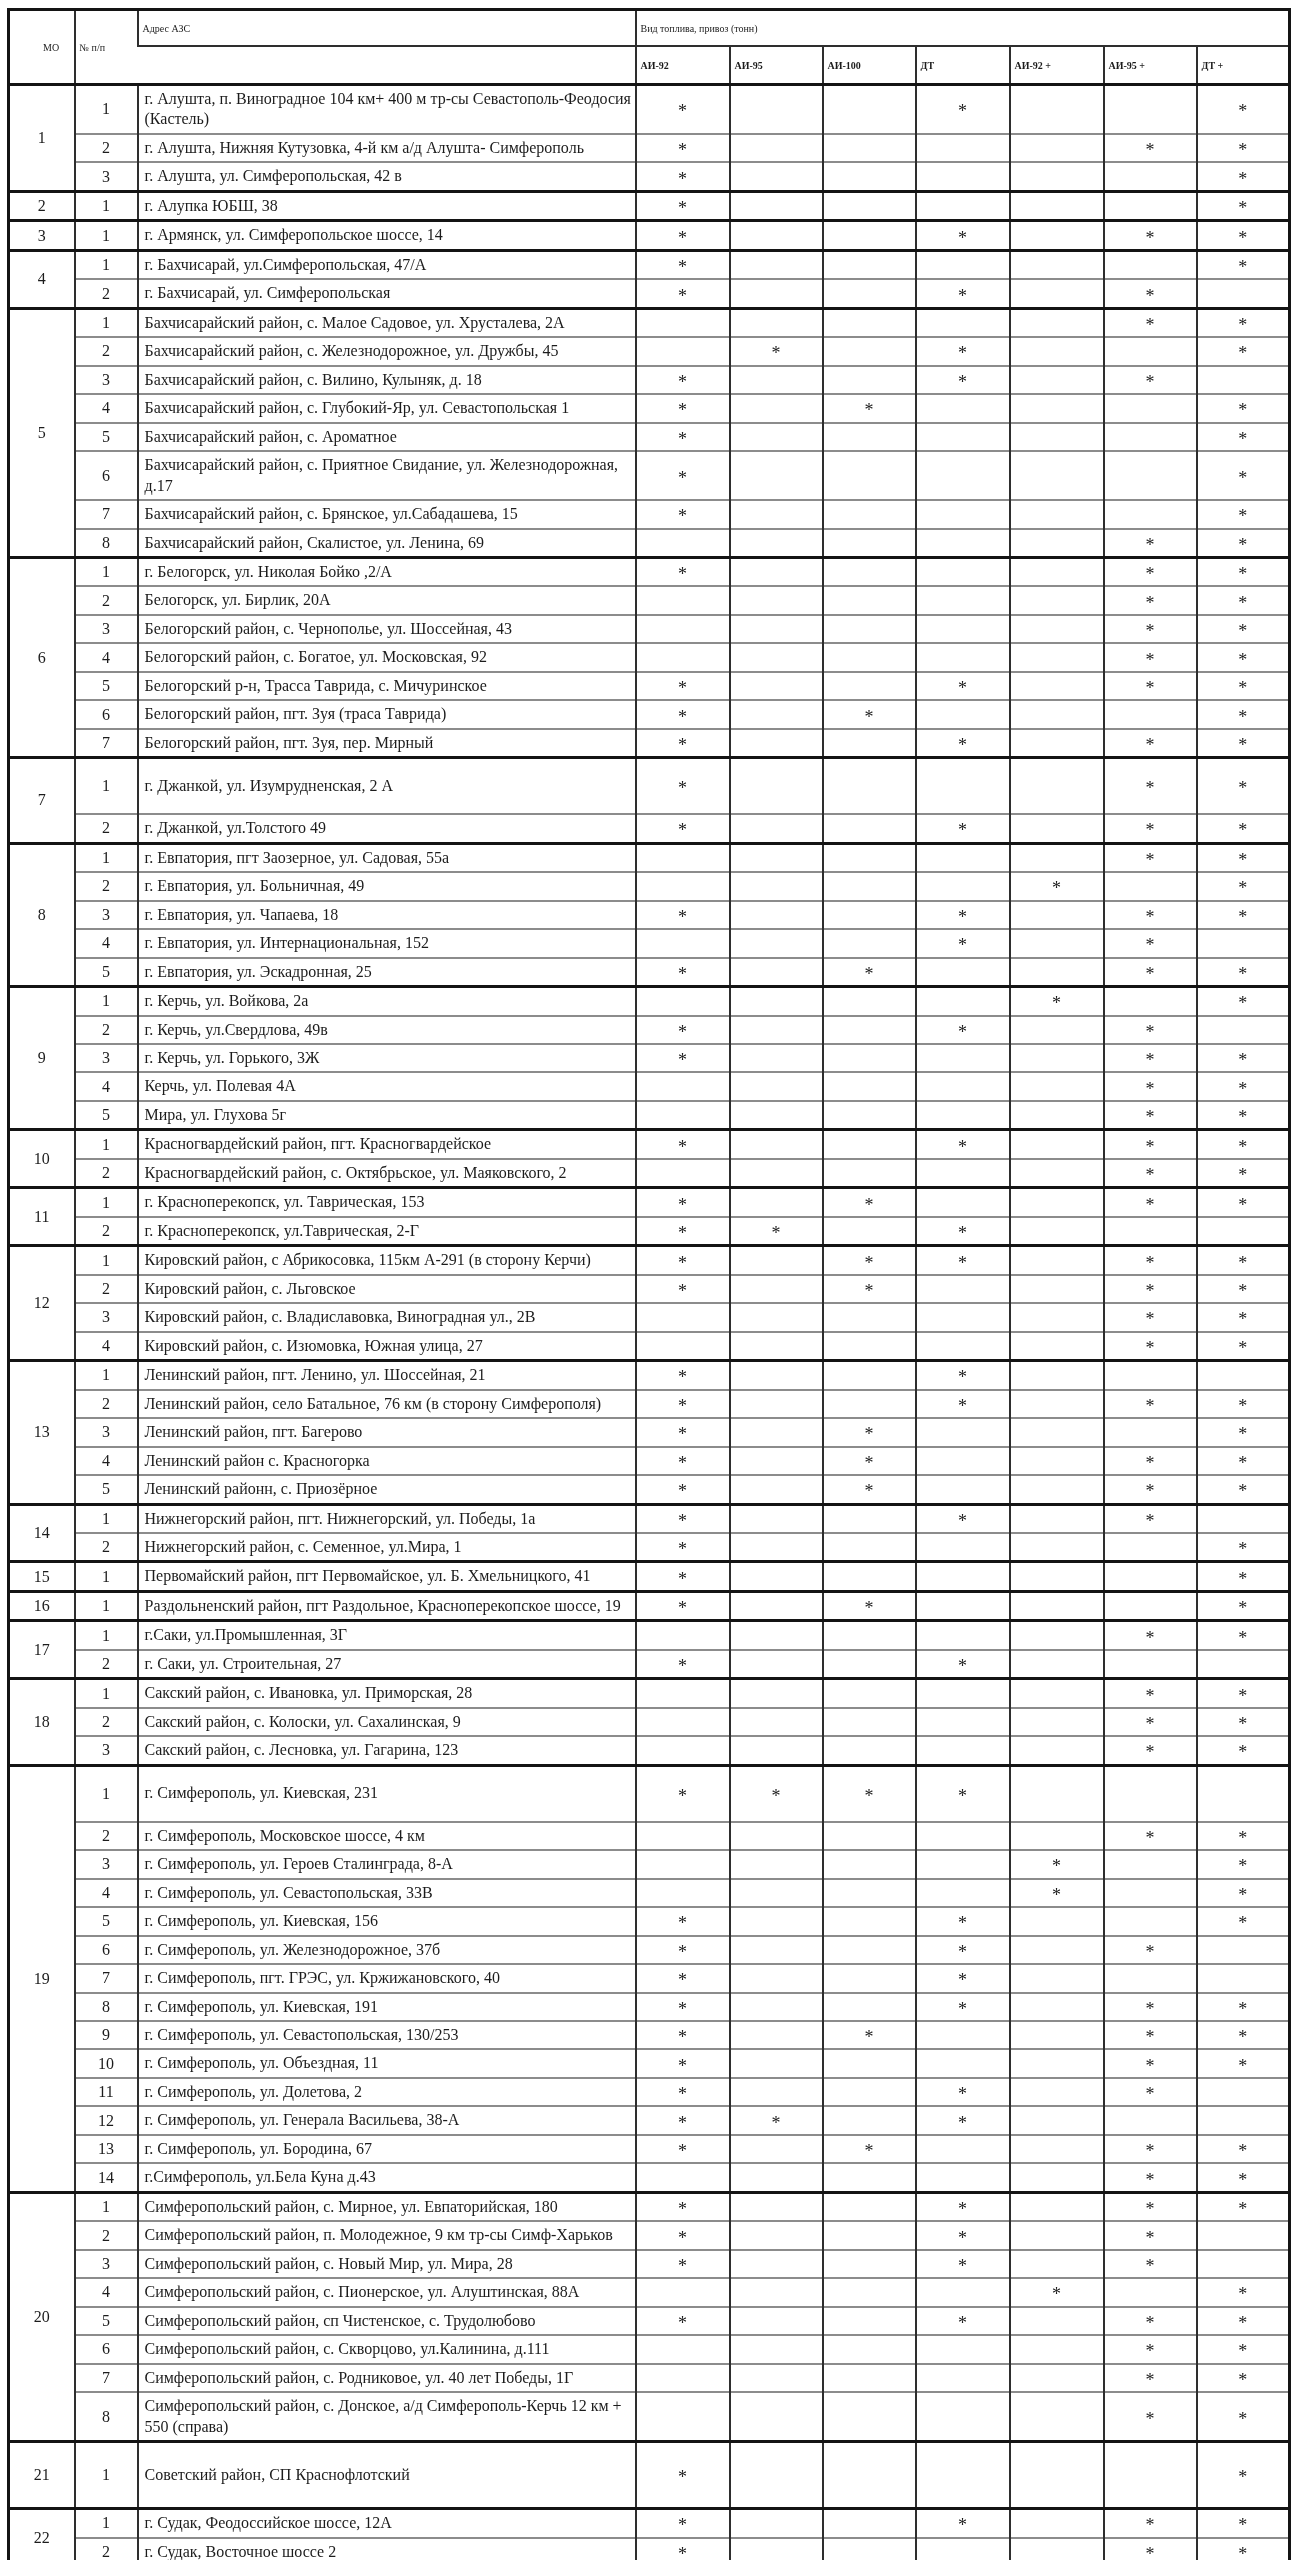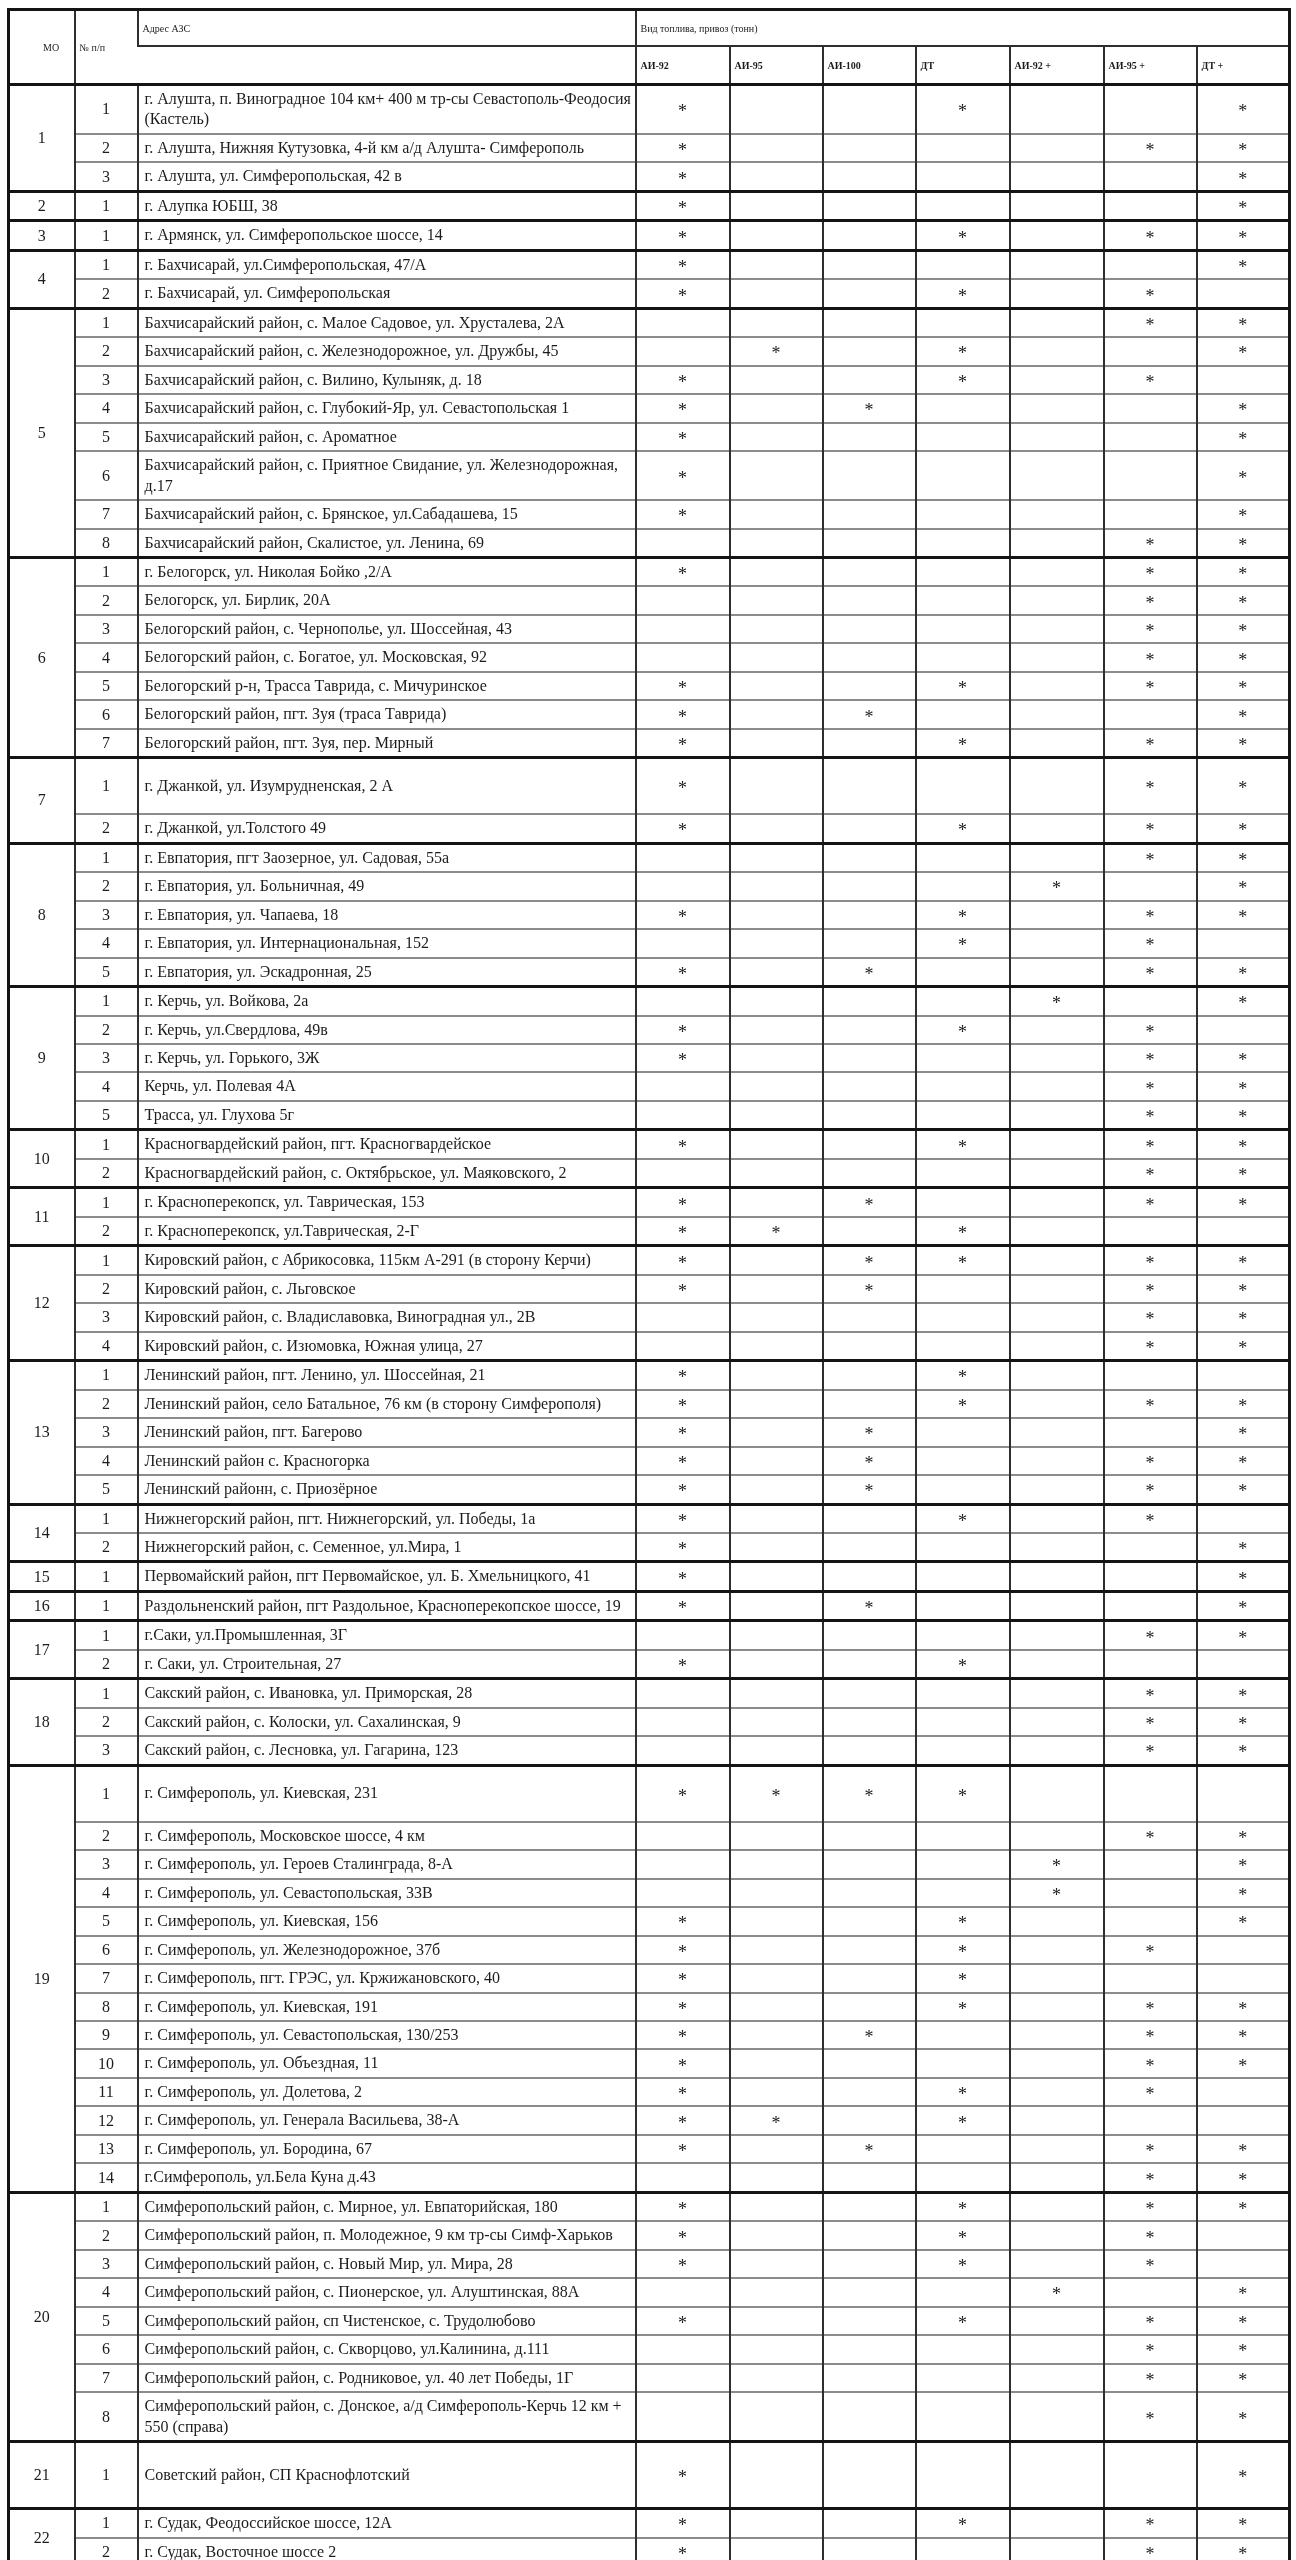--- a/index.html
+++ b/index.html
@@ -479,21 +479,21 @@
           <td class="fuel-cell"></td>
           <td class="fuel-cell"></td>
           <td class="fuel-cell"></td>
           <td class="fuel-cell"></td>
           <td class="fuel-cell"></td>
           <td class="fuel-cell"><span class="star">*</span></td>
           <td class="fuel-cell"><span class="star">*</span></td>
         </tr>
         <tr>
           <td class="num-cell">5</td>
-          <td class="address-cell">Трасса, ул. Глухова 5г</td>
+          <td class="address-cell">Мира, ул. Глухова 5г</td>
           <td class="fuel-cell"></td>
           <td class="fuel-cell"></td>
           <td class="fuel-cell"></td>
           <td class="fuel-cell"></td>
           <td class="fuel-cell"></td>
           <td class="fuel-cell"><span class="star">*</span></td>
           <td class="fuel-cell"><span class="star">*</span></td>
         </tr>
         <tr class="group-start">
           <td class="mo-cell" rowspan="2">10</td>

